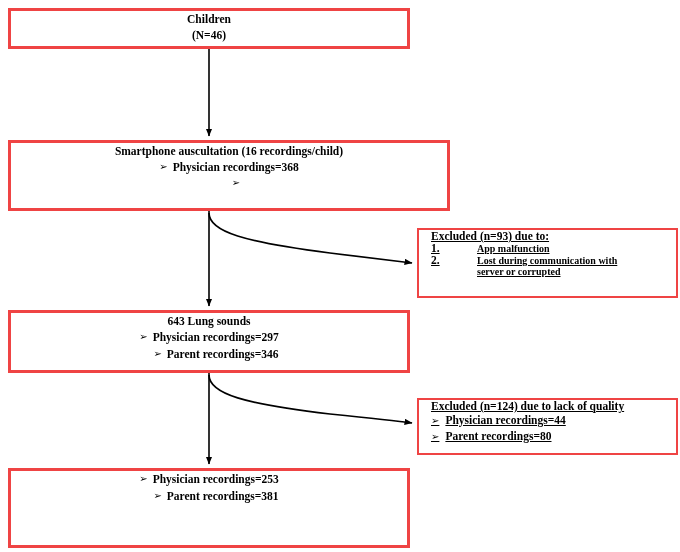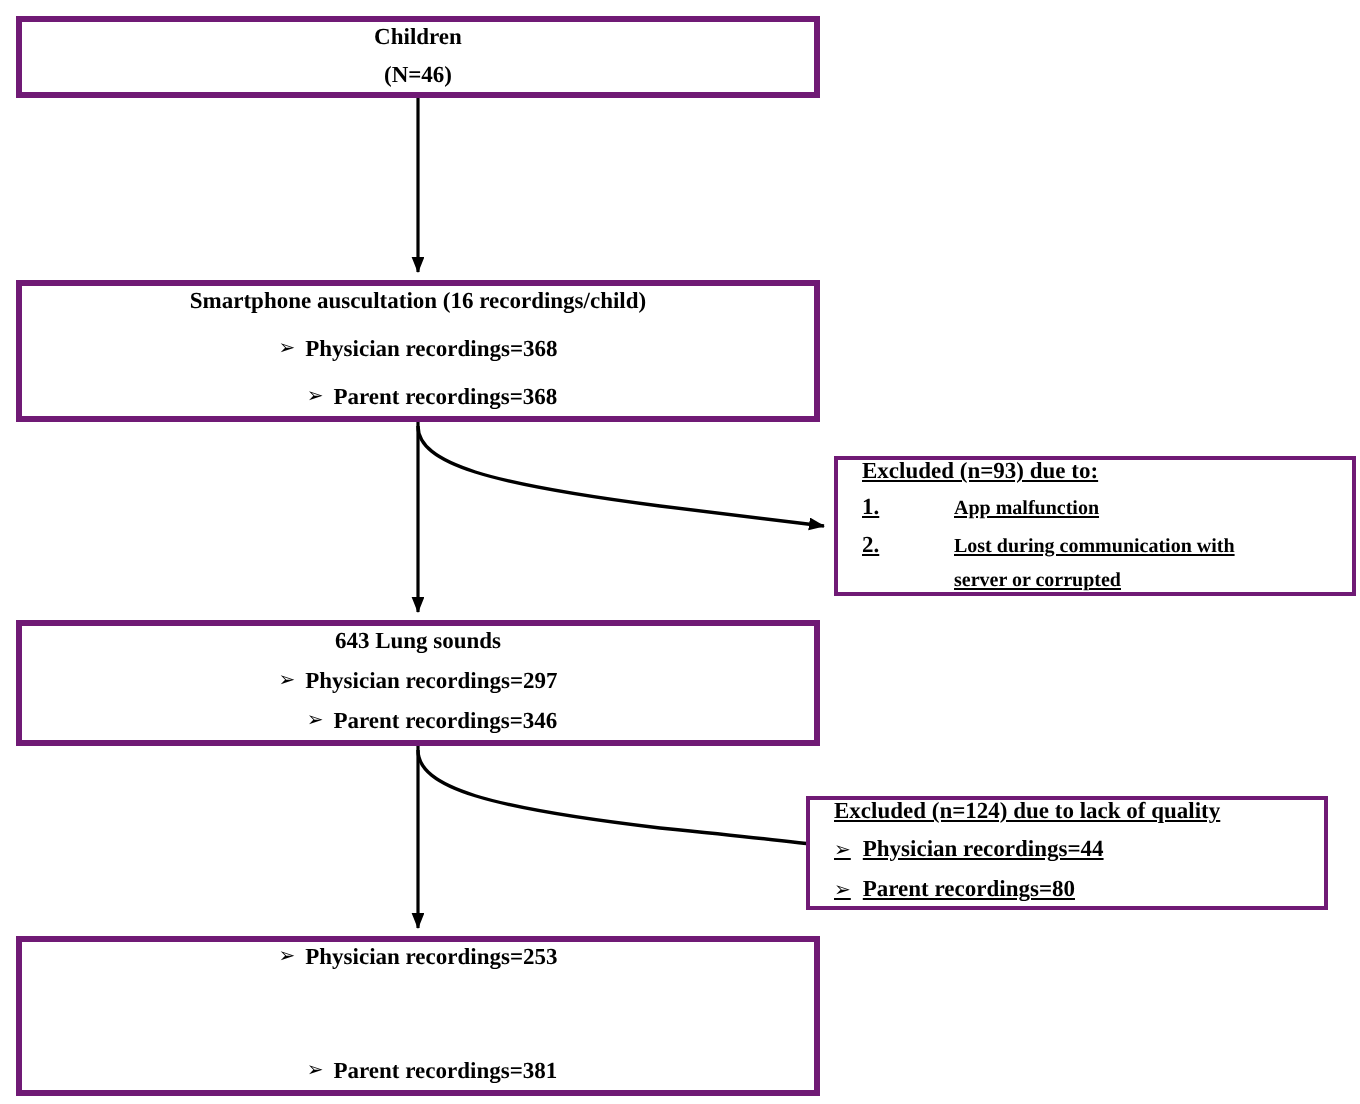--- a/index.html
+++ b/index.html
@@ -11,25 +11,25 @@
     position: relative;
     width: 680px;
     height: 552px;
     background: #ffffff;
     font-family: "Liberation Serif", "DejaVu Serif", serif;
     overflow: hidden;
   }
   .box {
     position: absolute;
     box-sizing: border-box;
-    border: 3px solid #701a75;
+    border: 3px solid #ef4444;
     background: #ffffff;
     display: flex;
     flex-direction: column;
-    justify-content: space-between;
+    justify-content: flex-start;
   }
   .box.thin { border-width: 2px; text-decoration: underline; }
   .line {
     font-weight: bold;
     font-size: 11.5px;
     line-height: 16px;
     color: #000000;
     white-space: nowrap;
   }
   .center { text-align: center; }
@@ -101,29 +101,28 @@
     <line x1="209" y1="373" x2="209" y2="464" stroke="#000000" stroke-width="1.6" marker-end="url(#arrowhead)"></line>
 
     <path d="M209,375 C209,394 245,404 330,414 C380,419 405,422 412,423" fill="none" stroke="#000000" stroke-width="1.7" marker-end="url(#arrowhead)"></path>
   </svg>
 
   <div class="box" style="left:8px; top:8px; width:402px; height:41px;">
     <div class="line center">Children</div>
     <div class="line center">(N=46)</div>
   </div>
 
-  <div class="box" style="left:8px; top:140px; width:402px; height:71px;">
+  <div class="box" style="left:8px; top:140px; width:442px; height:71px;">
     <div class="line center">Smartphone auscultation (16 recordings/child)</div>
     <div class="bullet-row">
       <span class="bullet">➢</span>
       <span class="line">Physician recordings=368</span>
     </div>
     <div class="bullet-row left-pad">
       <span class="bullet">➢</span>
-      <span class="line">Parent recordings=368</span>
     </div>
   </div>
 
   <div class="box" style="left:8px; top:310px; width:402px; height:63px;">
     <div class="line center">643 Lung sounds</div>
     <div class="bullet-row">
       <span class="bullet">➢</span>
       <span class="line">Physician recordings=297</span>
     </div>
     <div class="bullet-row left-pad">
@@ -152,21 +151,21 @@
     <div class="num-row">
       <span class="num">2.</span>
       <span class="txt">Lost during communication with</span>
     </div>
     <div class="num-row">
       <span class="num"></span>
       <span class="txt">server or corrupted</span>
     </div>
   </div>
 
-  <div class="box thin" style="left:403px; top:398px; width:261px; height:57px;">
+  <div class="box thin" style="left:417px; top:398px; width:261px; height:57px;">
     <div class="hdr">Excluded (n=124) due to lack of quality</div>
     <div class="ex-bullet-row">
       <span class="bullet">➢</span>
       <span class="line">Physician recordings=44</span>
     </div>
     <div class="ex-bullet-row">
       <span class="bullet">➢</span>
       <span class="line">Parent recordings=80</span>
     </div>
   </div>

